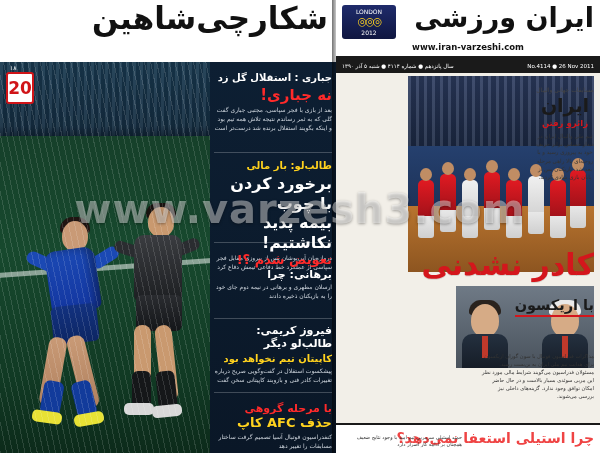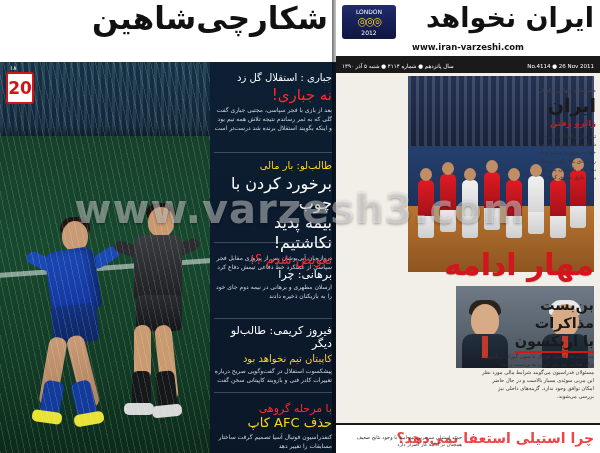--- a/index.html
+++ b/index.html
@@ -172,21 +172,21 @@
     background: linear-gradient(180deg,#0d1f33 0%, #0a1727 100%);
   }
   .hl {
     position: absolute;
     right: 4px;
     width: 118px;
     direction: rtl;
     text-align: right;
   }
   .hl .hl-main {
-    font-weight: normal;
+    font-weight: bold;
     line-height: 1.22;
   }
   .hl .hl-sub {
     font-size: 6px;
     color: #cfd6de;
     line-height: 1.45;
     margin-top: 2px;
   }
   .hl-red { color: #ff2a2a; }
   .hl-white { color: #ffffff; }
@@ -273,21 +273,21 @@
 
   .rp-head1 {
     position:absolute; right: 6px; top: 250px; width: 248px;
     text-align: right; direction: rtl;
     font-size: 30px; font-weight: bold; color:#d4161c;
     text-shadow: 0 1px 0 rgba(0,0,0,.12);
     line-height: 1;
   }
   .rp-side1 {
     position:absolute; right: 4px; top: 86px; width: 62px;
-    text-align:right; direction: rtl;
+    text-align:center; direction: rtl;
   }
   .rp-side1 .kicker { font-size: 6px; color:#444; }
   .rp-side1 .big { font-size: 19px; font-weight:bold; color:#1a1a1a; line-height:1.1; margin-top:2px;}
   .rp-side1 .sub { font-size: 8.5px; color:#d4161c; font-weight:bold; margin-top:2px;}
   .rp-side1 .body { font-size: 5.5px; color:#333; line-height:1.5; margin-top:4px;}
 
   .rp-photo2 {
     position:absolute; left: 120px; top: 286px; width: 138px; height: 82px;
     background: linear-gradient(180deg,#6f7a86 0%, #49525c 100%);
     overflow:hidden;
@@ -435,21 +435,21 @@
   <div class="gutter"></div>
 
   <div class="page-right">
 
     <div class="rp-masthead">
       <div class="rp-london">
         <span>LONDON</span>
         <span class="rings">◎◎◎</span>
         <span>2012</span>
       </div>
-      <div class="rp-logo-title">ایران نخواهد</div>
+      <div class="rp-logo-title">ایران ورزشی</div>
       <div class="rp-url">www.iran-varzeshi.com</div>
     </div>
 
     <div class="rp-dateline">
       <span>No.4114 ● 26 Nov 2011</span>
       <span>سال پانزدهم ● شماره ۴۱۱۴ ● شنبه ۵ آذر ۱۳۹۰</span>
     </div>
 
     <div class="rp-photo1">
       <div class="vb-crowd"></div>
@@ -465,39 +465,38 @@
       <div class="vbp" style="left:162px;bottom:44px;"></div>
     </div>
 
     <div class="rp-side1">
       <div class="kicker">مسابقات جهانی والیبال</div>
       <div class="big">ایران</div>
       <div class="sub">زائرو رفتن</div>
       <div class="body">تیم ملی والیبال ایران در دیدار حساس برابر حریف خود به پیروزی رسید و با روحیه‌ای بالا راهی مرحله بعد شد. بازیکنان پس از پایان بازی شادی کردند.</div>
     </div>
 
-    <div class="rp-head1">مهار ادامه</div>
+    <div class="rp-head1">کادر نشدنی</div>
 
     <div class="rp-photo2">
       <div class="face" style="left:6px;">
         <div class="hair dark"></div>
           <div class="h"></div>
           <div class="body"></div>
           <div class="tie"></div>
       </div>
       <div class="face" style="left:86px;">
         <div class="hair"></div>
           <div class="h"></div>
           <div class="body"></div>
           <div class="tie"></div>
       </div>
     </div>
 
     <div class="rp-head2">
-      <div>بن‌بست مذاکرات</div>
       <div class="u">با اریکسون</div>
     </div>
     <div class="rp-body2">مذاکرات فدراسیون فوتبال با سون گوران اریکسون برای هدایت تیم ملی ایران به بن‌بست رسید. مسئولان فدراسیون می‌گویند شرایط مالی مورد نظر این مربی سوئدی بسیار بالاست و در حال حاضر امکان توافق وجود ندارد. گزینه‌های داخلی نیز بررسی می‌شوند.</div>
 
     <div class="rp-footer">
       <div class="rp-footer-text">چرا استیلی استعفا نمی‌دهد؟</div>
       <div class="rp-footer-sub">حمید استیلی سرمربی تیم امید با وجود نتایج ضعیف همچنان بر ادامه کار اصرار دارد</div>
     </div>
   </div>
 

